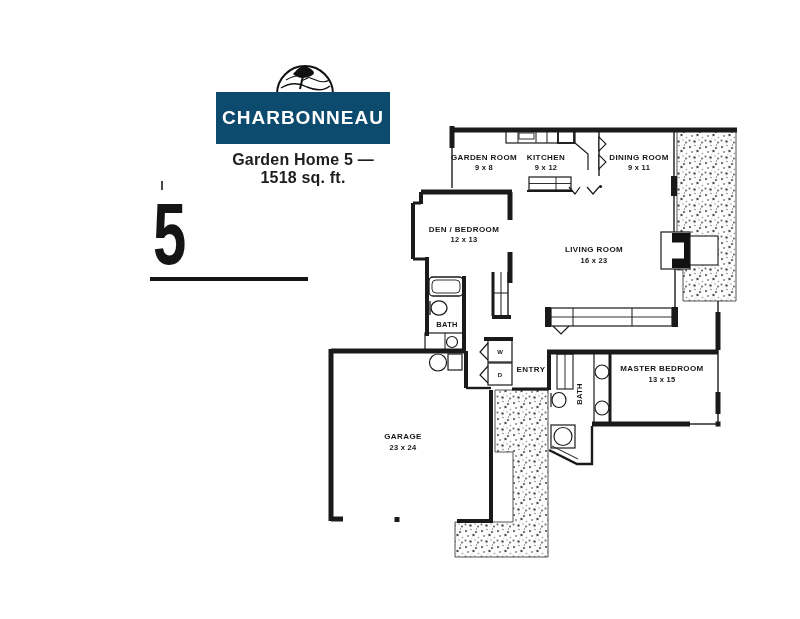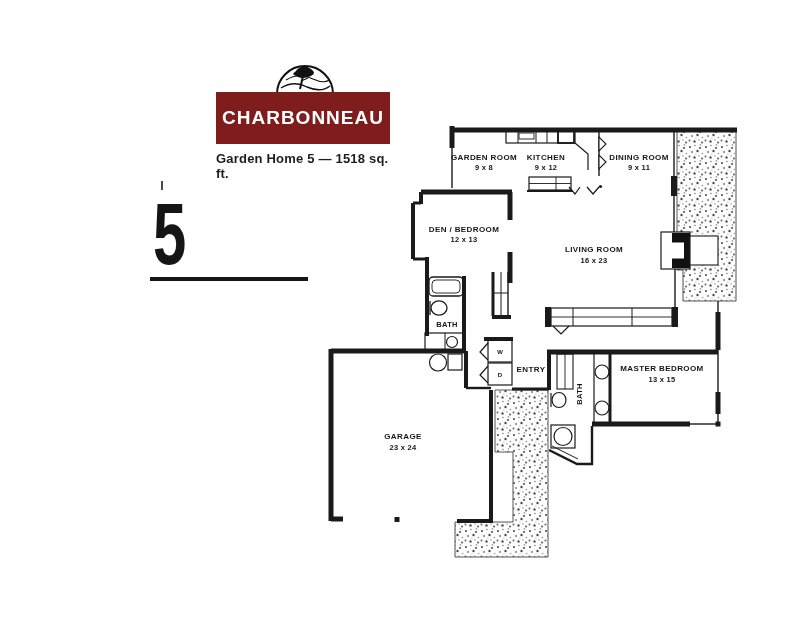--- a/index.html
+++ b/index.html
@@ -4,28 +4,28 @@
 <style>
   html,body{margin:0;padding:0;background:#fff;}
   .page{
     position:relative;width:800px;height:619px;background:#fff;overflow:hidden;
     font-family:"Liberation Sans",sans-serif;
   }
   
   .logo-emblem{position:absolute;left:274px;top:59px;width:62px;height:36px;}
   .logo-box{
     position:absolute;left:216px;top:92px;width:174px;height:52px;
-    background:#7f1d1d;color:#fff;text-align:center;
+    background:#0c4a6e;color:#fff;text-align:center;
     display:flex;flex-direction:column;justify-content:center;gap:0px;
   }
   .logo-line1{font-size:19px;font-weight:bold;letter-spacing:1px;line-height:20px;}
   .logo-line2{font-size:17px;font-weight:bold;letter-spacing:2px;line-height:18px;}
   .tagline{
-    position:absolute;left:216px;top:151px;width:174px;
-    font-size:13px;font-weight:bold;color:#1d1d1d;letter-spacing:0.2px;
+    position:absolute;left:216px;top:151px;width:174px;text-align:center;
+    font-size:16px;font-weight:bold;color:#1d1d1d;letter-spacing:0.2px;
   }
   
   .plan-number{
     position:absolute;left:153px;top:190px;
     font-size:88px;font-weight:bold;color:#151515;line-height:1;
     transform:scale(0.68,1);transform-origin:left top;
   }
   .plan-underline{position:absolute;left:150px;top:277px;width:158px;height:3.5px;background:#151515;}
   .scan-tick{position:absolute;left:161px;top:181px;width:2px;height:9px;background:#4a4a4a;}
   

